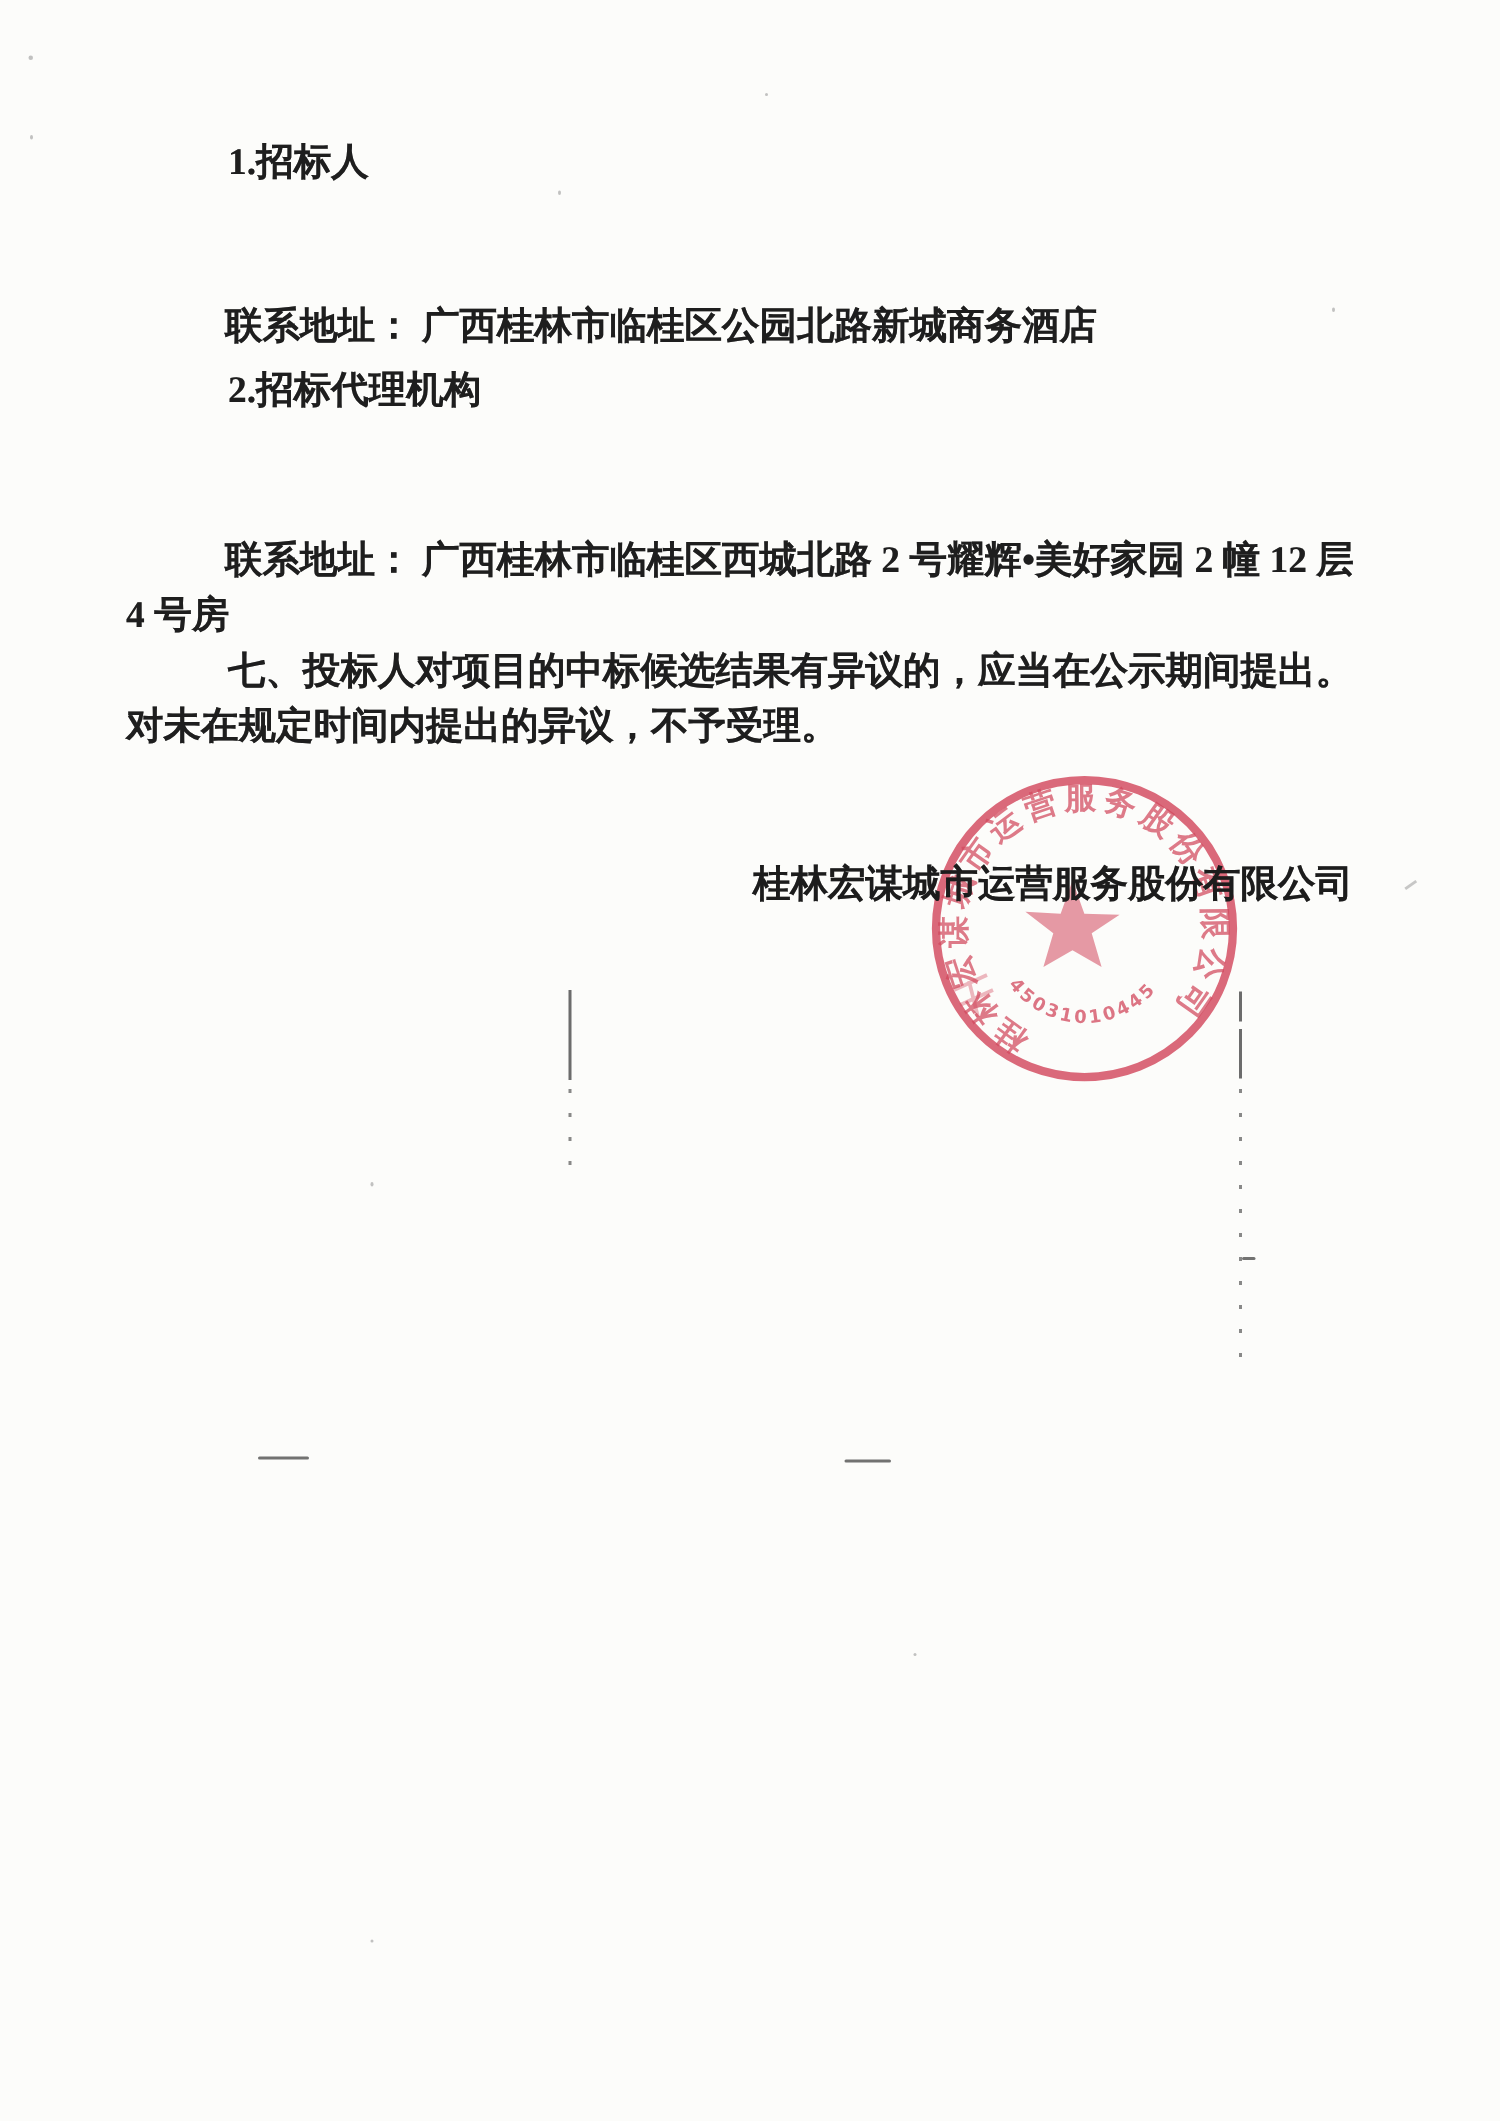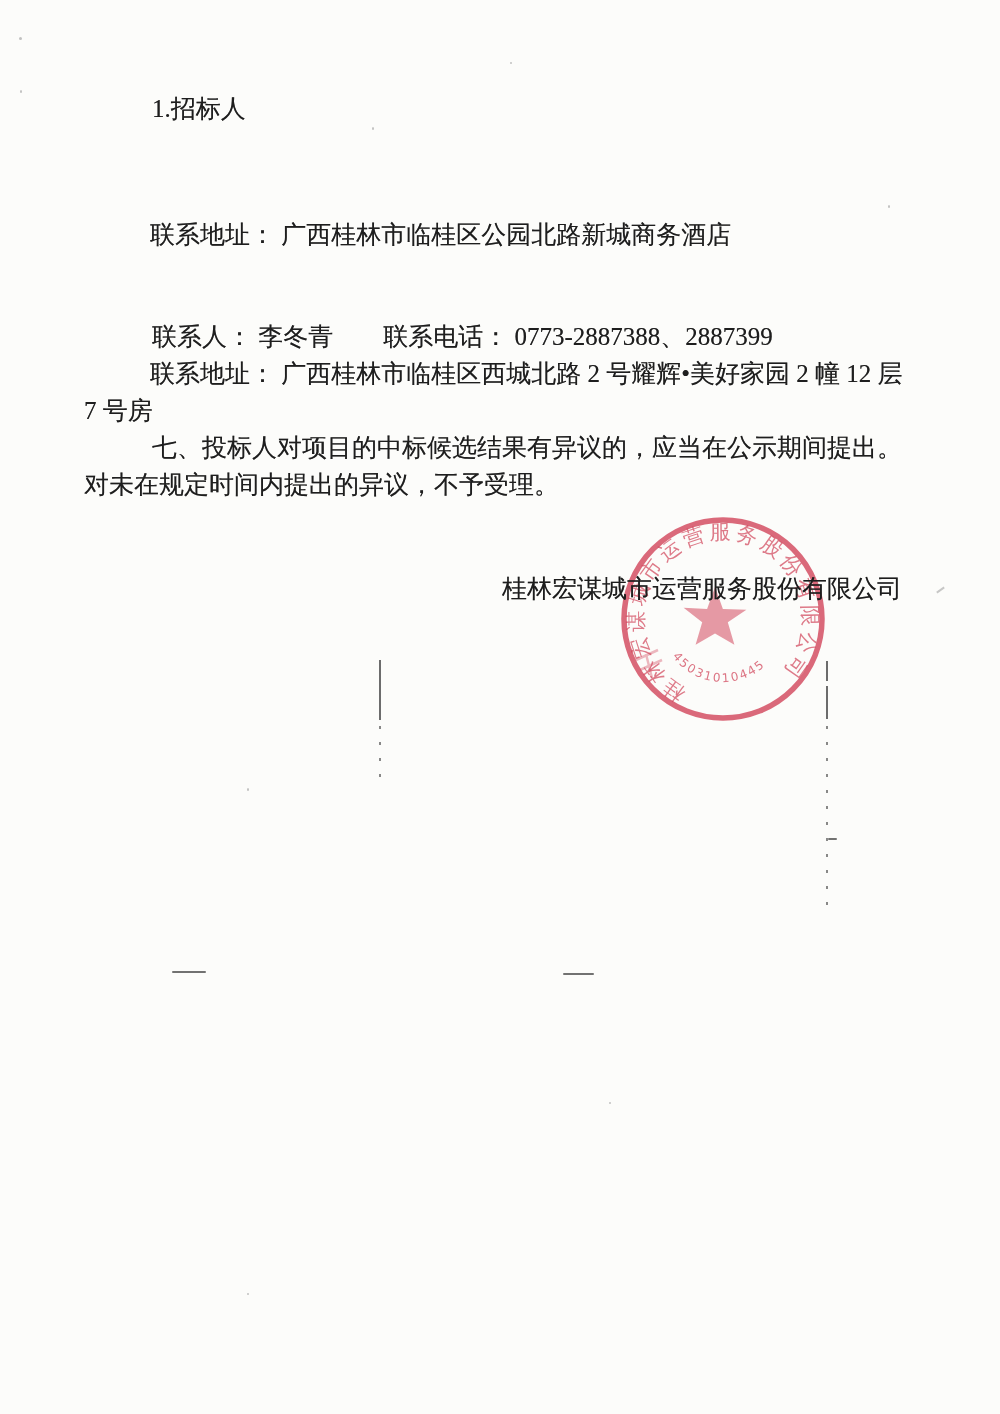--- a/index.html
+++ b/index.html
@@ -6,20 +6,21 @@
   body{
     width:1000px;height:1414px;
     background:#f4f4f2;
     font-family:"Liberation Serif","DejaVu Serif",serif;
   }
   .page{
     position:relative;
     width:1000px;height:1414px;
     background:#fcfcfa;
     overflow:hidden;
+    font-weight:bold;
   }
   .line{
     position:absolute;
     font-size:25px;
     line-height:1.35;
     color:#1e1e1e;
     white-space:pre;
     text-shadow:0 0 .4px rgba(30,30,30,.55);
   }
   .sig{
@@ -46,24 +47,24 @@
   .hdash{height:2px;background:#4f4f4f;opacity:.8;border-radius:1px;}
   .speck{background:#9a9a9a;border-radius:50%;opacity:.6;}
   .slash{height:2px;width:9px;background:#9a9a9a;opacity:.55;transform:rotate(-35deg);}
 </style>
 </head>
 <body>
 
 <div class="page">
 
   <div class="line" style="left:152px;top:92px">1.招标人</div>
-  <div class="line" style="left:150px;top:218px">联系地址： 广西桂林市临桂区公园北路新城商务酒店</div>
-  <div class="line" style="left:152px;top:320px">联系人： 李冬青　　联系电话： 0773-2887388、2887399</div>
+  <div class="line" style="left:150px;top:201px">联系地址： 广西桂林市临桂区公园北路新城商务酒店</div>
+  <div class="line" style="left:152px;top:244px">2.招标代理机构</div>
   <div class="line" style="left:150px;top:357px">联系地址： 广西桂林市临桂区西城北路 2 号耀辉•美好家园 2 幢 12 层</div>
-  <div class="line" style="left:84px;top:394px">7 号房</div>
+  <div class="line" style="left:84px;top:394px">4 号房</div>
   <div class="line" style="left:84px;top:468px">对未在规定时间内提出的异议，不予受理。</div>
   <div class="line" style="left:152px;top:431px">七、投标人对项目的中标候选结果有异议的，应当在公示期间提出。</div>
 
   <svg class="seal" viewBox="0 0 226 226">
     <circle cx="111" cy="111" r="99" fill="none" stroke="#d5495f" stroke-width="5.5" opacity="0.82"></circle>
     <defs>
       <path id="sealArcTop" d="M 65.1 176.5 A 80 80 0 1 1 156.9 176.5" fill="none"></path>
       <path id="sealArcBottom" d="M 53.9 137.6 A 63 63 0 0 0 168.1 137.6" fill="none"></path>
     </defs>
     <g transform="rotate(-8 111 111)" opacity="0.72">

